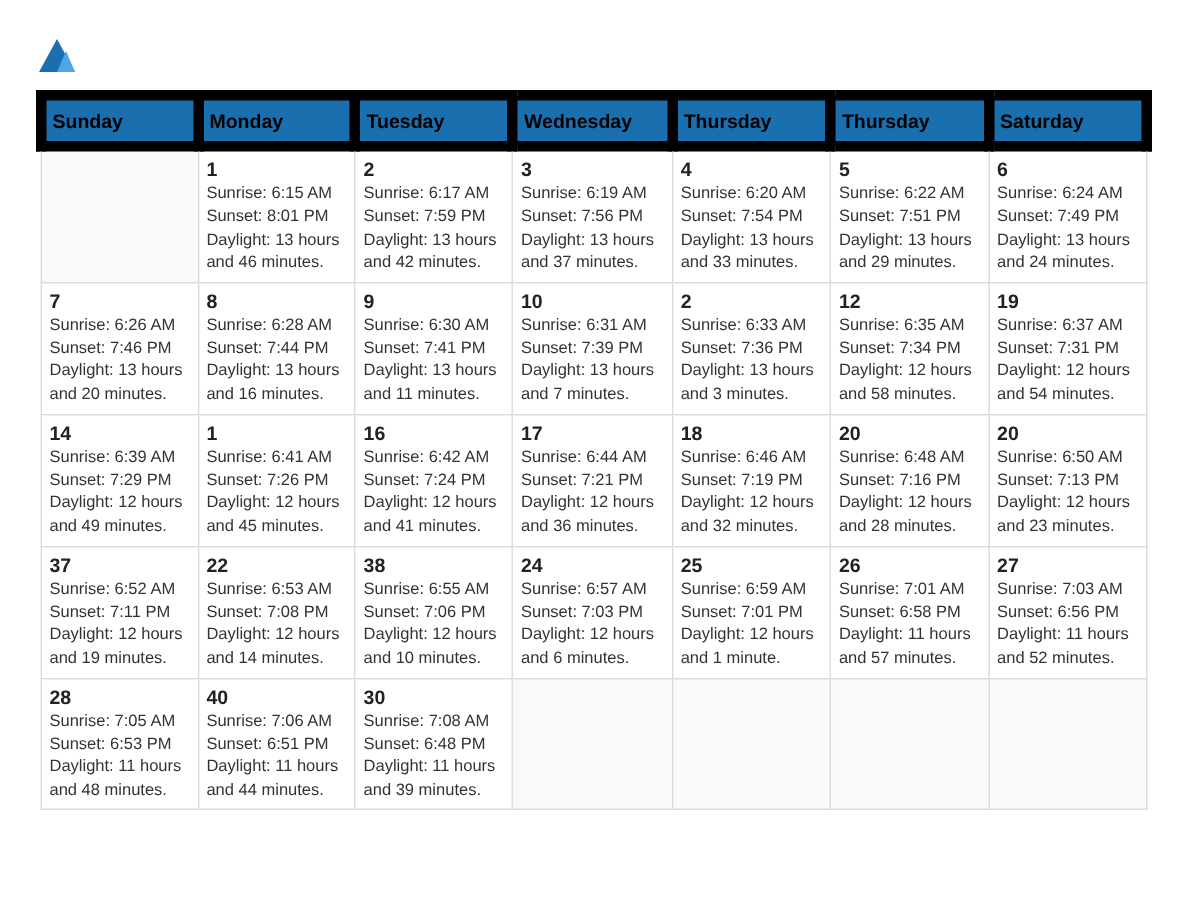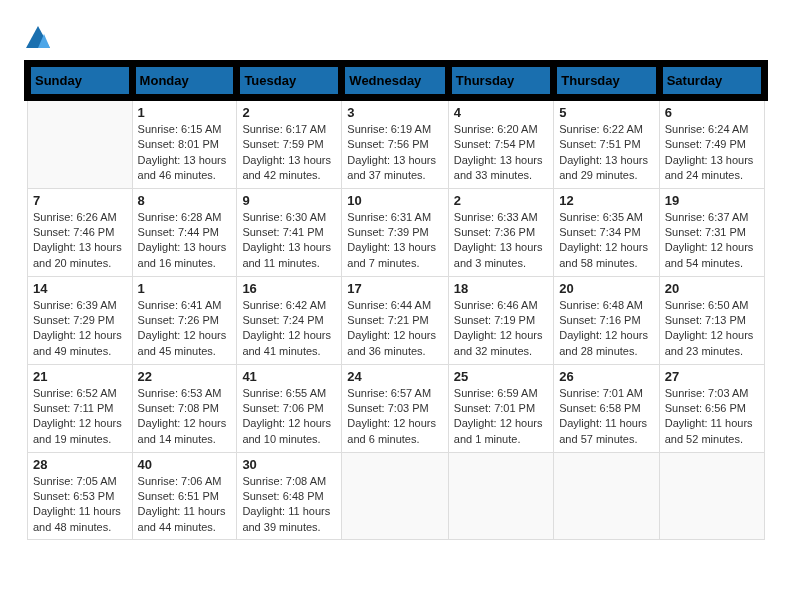--- a/index.html
+++ b/index.html
@@ -213,29 +213,29 @@
           <div class="day-num">20</div>
           <div class="day-info">Sunrise: 6:48 AM<br>Sunset: 7:16 PM<br>Daylight: 12 hours and 28 minutes.</div>
         </td>
         <td>
           <div class="day-num">20</div>
           <div class="day-info">Sunrise: 6:50 AM<br>Sunset: 7:13 PM<br>Daylight: 12 hours and 23 minutes.</div>
         </td>
       </tr>
       <tr class="week-row">
         <td>
-          <div class="day-num">21</div>
+          <div class="day-num">37</div>
           <div class="day-info">Sunrise: 6:52 AM<br>Sunset: 7:11 PM<br>Daylight: 12 hours and 19 minutes.</div>
         </td>
         <td>
           <div class="day-num">22</div>
           <div class="day-info">Sunrise: 6:53 AM<br>Sunset: 7:08 PM<br>Daylight: 12 hours and 14 minutes.</div>
         </td>
         <td>
-          <div class="day-num">41</div>
+          <div class="day-num">38</div>
           <div class="day-info">Sunrise: 6:55 AM<br>Sunset: 7:06 PM<br>Daylight: 12 hours and 10 minutes.</div>
         </td>
         <td>
           <div class="day-num">24</div>
           <div class="day-info">Sunrise: 6:57 AM<br>Sunset: 7:03 PM<br>Daylight: 12 hours and 6 minutes.</div>
         </td>
         <td>
           <div class="day-num">25</div>
           <div class="day-info">Sunrise: 6:59 AM<br>Sunset: 7:01 PM<br>Daylight: 12 hours and 1 minute.</div>
         </td>

